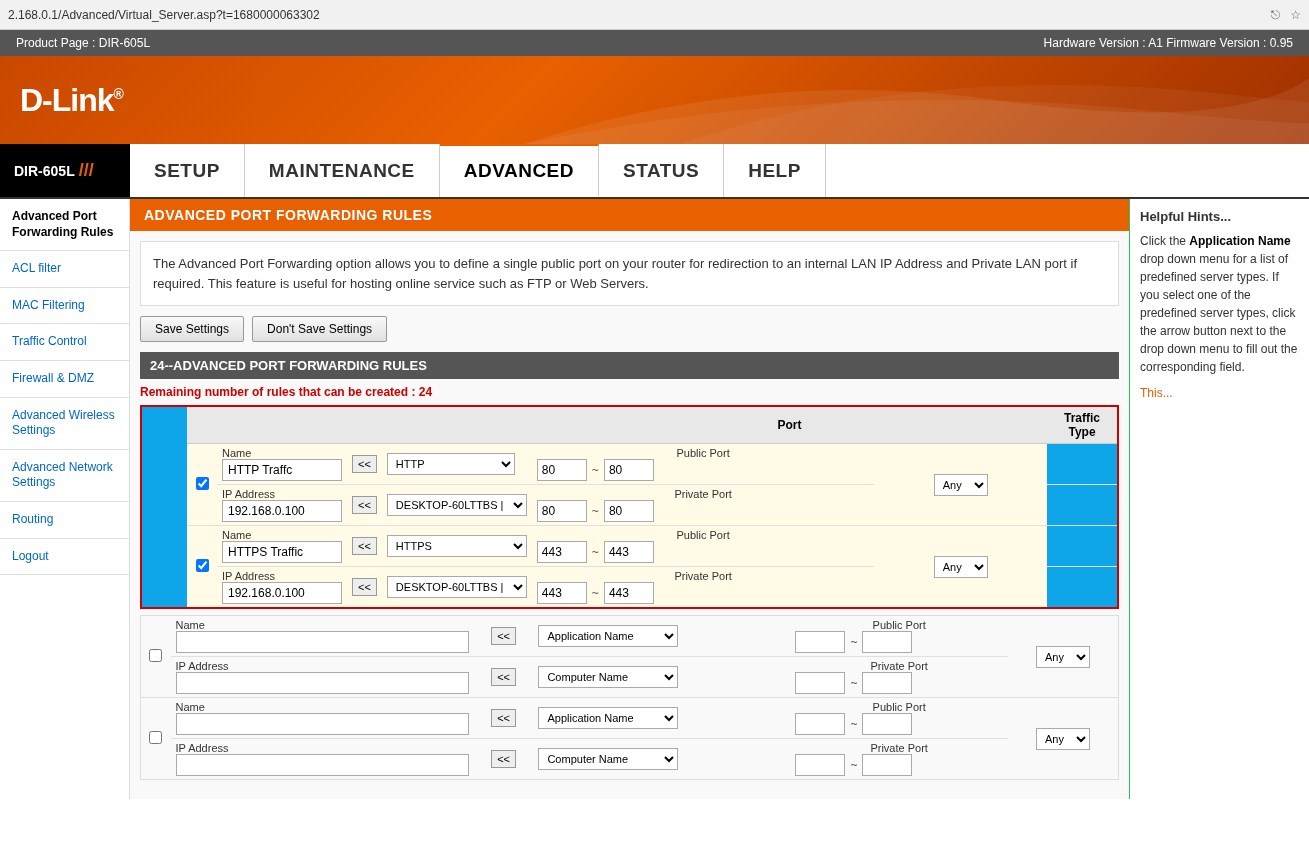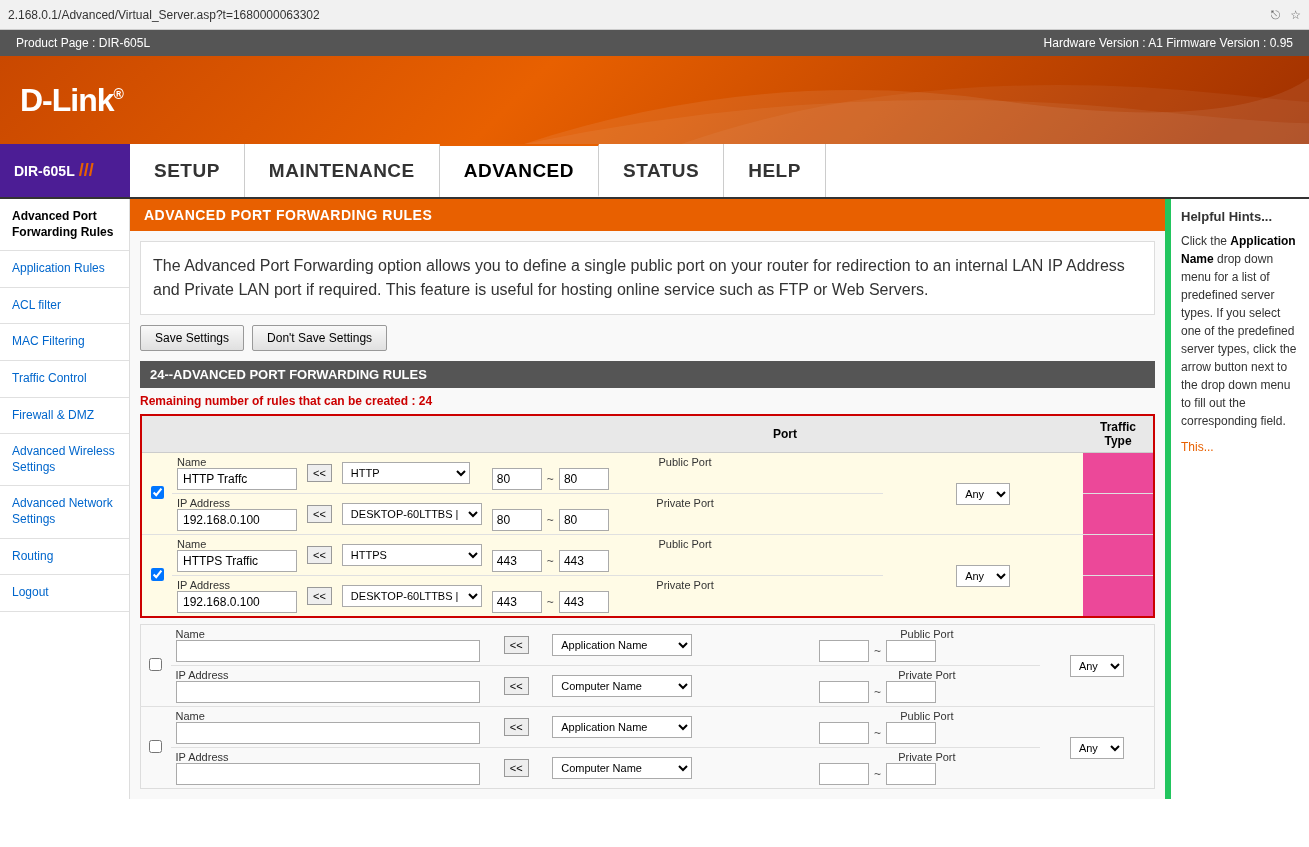--- a/index.html
+++ b/index.html
@@ -55,21 +55,21 @@
       overflow: hidden;
     }
 
     
     .main-nav {
       display: flex;
       background: #fff;
       border-bottom: 2px solid #333;
     }
     .nav-brand {
-      background: #4c1d95;
+      background: #000000;
       color: #fff;
       padding: 16px 14px;
       font-weight: bold;
       font-size: 14px;
       display: flex;
       align-items: center;
       min-width: 130px;
     }
     .nav-brand .slashes { color: #e86000; margin-left: 4px; font-size: 18px; }
     .nav-tab {
@@ -125,21 +125,21 @@
       font-size: 14px;
       font-weight: bold;
       letter-spacing: 0.5px;
     }
 
     .description-box {
       background: #fff;
       border: 1px solid #ddd;
       margin: 10px;
       padding: 12px;
-      font-size: 16px;
+      font-size: 13px;
       color: #333;
       line-height: 1.5;
     }
 
     .btn {
       padding: 5px 14px;
       font-size: 12px;
       cursor: pointer;
       border: 1px solid #999;
       background: linear-gradient(#f9f9f9, #e0e0e0);
@@ -161,21 +161,22 @@
     .remaining-text {
       font-size: 12px;
       color: #333;
       margin: 6px 0;
     }
     .remaining-text span { color: #cc0000; font-weight: bold; }
 
     
     .rules-table-wrapper {
       border: 2px solid #cc0000;
-      background: #ec4899;
+      background: #0ea5e9;
+      padding-left: 45px;
     }
     .rules-table {
       width: 100%;
       border-collapse: collapse;
     }
     .rules-table th {
       background: #e8e8e8;
       padding: 4px 6px;
       font-size: 12px;
       font-weight: bold;
@@ -217,25 +218,25 @@
     .rule-row {
       border-bottom: 1px solid #e0e0e0;
     }
     .rule-row:last-child { border-bottom: none; }
 
     
     .highlighted { background: #fffbe6; }
 
     
     .help-panel {
-      width: 144px;
+      width: 180px;
       flex-shrink: 0;
       padding: 10px;
       background: #fff;
-      border-left: 6px solid #22c55e;
+      border-left: 1px solid #22c55e;
       font-size: 12px;
     }
     .help-title {
       color: #333;
       font-size: 13px;
       font-weight: bold;
       margin-bottom: 8px;
     }
     .help-text { color: #333; line-height: 1.5; }
     .help-text b { color: #000; }
@@ -298,21 +299,20 @@
   <div class="nav-tab">MAINTENANCE</div>
   <div class="nav-tab active">ADVANCED</div>
   <div class="nav-tab">STATUS</div>
   <div class="nav-tab">HELP</div>
 </div>
 
 <div class="layout">
 
   <div class="sidebar">
     <div class="sidebar-item active">Advanced Port Forwarding Rules</div>
-    <div class="sidebar-item">Application Rules</div>
     <div class="sidebar-item">ACL filter</div>
     <div class="sidebar-item">MAC Filtering</div>
     <div class="sidebar-item">Traffic Control</div>
     <div class="sidebar-item">Firewall &amp; DMZ</div>
     <div class="sidebar-item">Advanced Wireless Settings</div>
     <div class="sidebar-item">Advanced Network Settings</div>
     <div class="sidebar-item">Routing</div>
     <div class="sidebar-item">Logout</div>
   </div>
 

